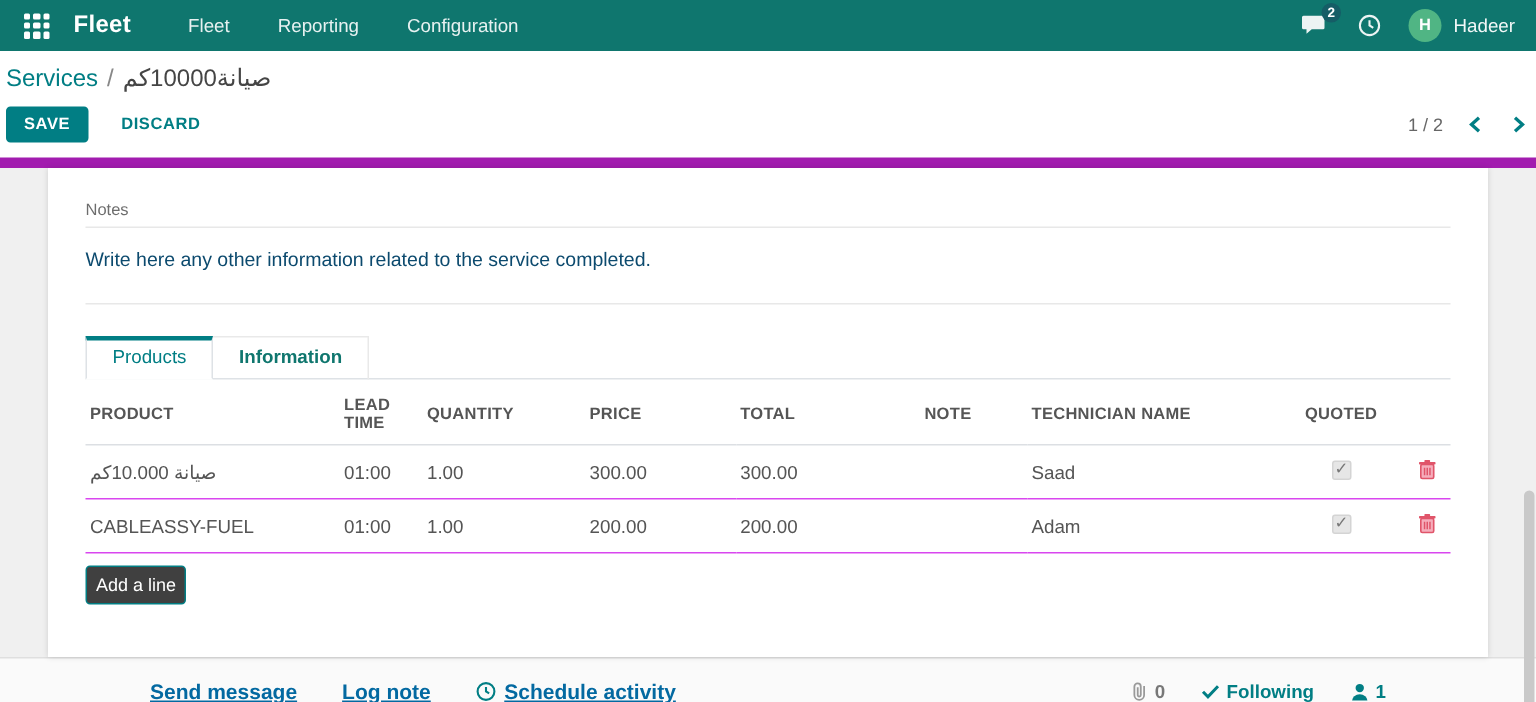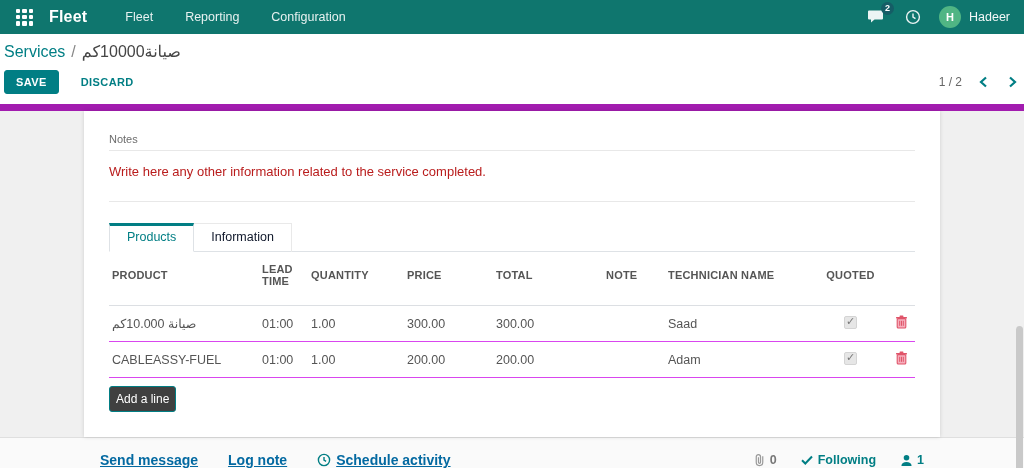--- a/index.html
+++ b/index.html
@@ -36,36 +36,36 @@
   .btn-save { background:#017e84; border:1px solid #017e84; color:#fff; font-size:11px;
     font-weight:bold; letter-spacing:.4px; padding:5px 11px; border-radius:3px; cursor:pointer; }
   .btn-discard { background:none; border:none; color:#017e84; font-size:11px; font-weight:bold;
     letter-spacing:.4px; margin-left:14px; padding:5px 8px; cursor:pointer; }
   .pager { margin-left:auto; display:flex; align-items:center; gap:14px; }
   .pager-value { font-size:12px; color:#666; }
   .pager-btn { background:none; border:none; cursor:pointer; display:flex; align-items:center; padding:2px; }
 
   
   .content { height:326px; position:relative; }
-  .sheet { width:856px; margin:0 auto; background:#fff; height:100%;
+  .sheet { width:960px; margin:0 auto; background:#fff; height:100%;
     box-shadow:0 0 4px rgba(0,0,0,.14); padding:16px 25px 0; }
   .notes-label-row { border-bottom:1px solid #e8e8e8; padding-bottom:3px; margin-top:2px; }
   .notes-label { font-size:11px; color:#6d6d6d; }
-  .notes-input { font-size:13px; color:#b91c1c; padding:13px 0 22px;
+  .notes-input { font-size:13px; color:#0c4a6e; padding:13px 0 22px;
     border-bottom:1px solid #e8e8e8; cursor:text; }
 
   .tabs { display:flex; margin-top:20px; border-bottom:1px solid #dee2e6; }
   .tab { font-size:12.5px; padding:6px 17px 7px; cursor:pointer; position:relative; top:1px; }
   .tab.active { color:#017e84; background:#fff; border:1px solid #dee2e6; border-bottom-color:#fff;
     border-top:3px solid #017e84; padding-top:4px; }
-  .tab.inactive { color:#0f172a; border:1px solid #e9e9e9; border-bottom:none; border-left:none; }
+  .tab.inactive { color:#0f766e; border:1px solid #e9e9e9; border-bottom:none; border-left:none;font-weight:bold; }
 
   table.lines { width:100%; border-collapse:collapse; table-layout:fixed; }
   table.lines th { font-size:11px; color:#555; text-align:left; font-weight:bold;
-    padding:11px 3px 18px; border-bottom:1px solid #dcdfe3; letter-spacing:.2px; }
+    padding:11px 3px 8px; border-bottom:1px solid #dcdfe3; letter-spacing:.2px; }
   table.lines td { font-size:12.5px; color:#555; padding:9px 3px; border-bottom:1px solid #d946ef; }
   .ar { text-align:left; }
   .ac { text-align:center !important; }
   .note-pad { padding-left:14px !important; }
   .checkbox { display:inline-block; width:13px; height:13px; background:#e6e6e6;
     border:1px solid #d4d4d4; border-radius:2px; position:relative; cursor:default; }
   .checkbox.checked::after { content:"✓"; position:absolute; left:1px; top:-2px;
     font-size:11px; color:#777; }
   .trash-btn { background:none; border:none; cursor:pointer; padding:0; line-height:0; }
   .btn-addline { background:#404040; border:1px solid #017e84; color:#fff; font-size:12px;

